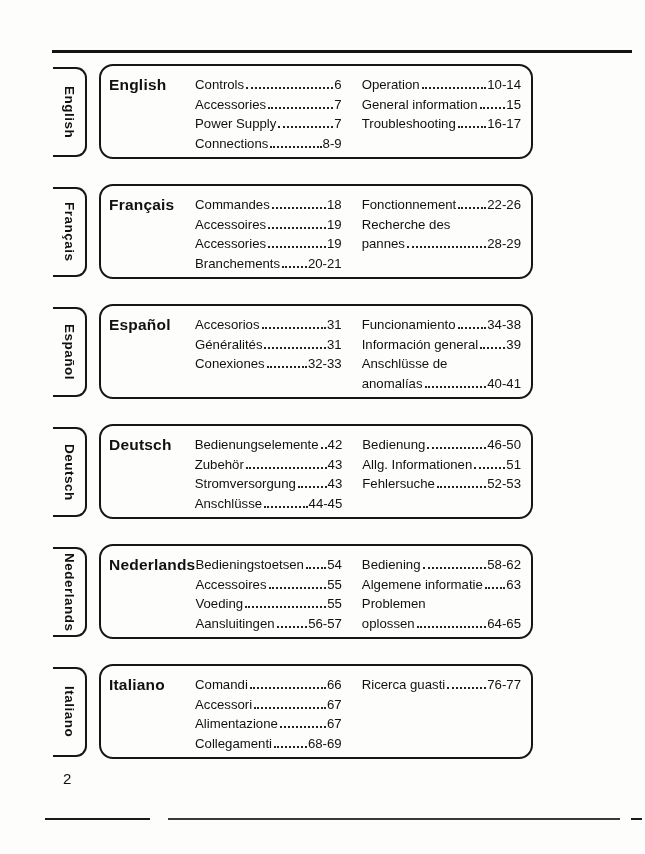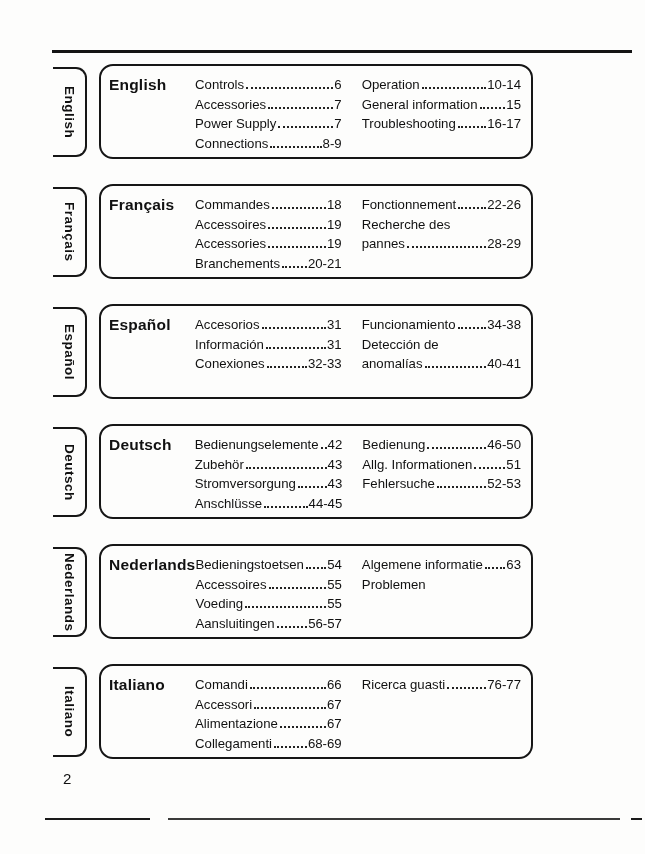--- a/index.html
+++ b/index.html
@@ -190,38 +190,43 @@
     </div>
     <div class="box">
       <div class="lang-name">Español</div>
       <div class="col col1">
             <div class="toc-row">
               <span class="toc-label">Accesorios</span>
               <span class="leader"></span>
               <span class="pg">31</span>
             </div>
             <div class="toc-row">
-              <span class="toc-label">Información</span>
+              <span class="toc-label">Généralités</span>
               <span class="leader"></span>
               <span class="pg">31</span>
             </div>
             <div class="toc-row">
               <span class="toc-label">Conexiones</span>
               <span class="leader"></span>
               <span class="pg">32-33</span>
             </div>
           </div>
       <div class="col col2">
             <div class="toc-row">
               <span class="toc-label">Funcionamiento</span>
               <span class="leader"></span>
               <span class="pg">34-38</span>
             </div>
             <div class="toc-row">
-              <span class="toc-label">Detección de</span>
+              <span class="toc-label">Información general</span>
+              <span class="leader"></span>
+              <span class="pg">39</span>
+            </div>
+            <div class="toc-row">
+              <span class="toc-label">Anschlüsse de</span>
             </div>
             <div class="toc-row">
               <span class="toc-label">anomalías</span>
               <span class="leader"></span>
               <span class="pg">40-41</span>
             </div>
           </div>
     </div>
   </div>
 
@@ -296,26 +301,36 @@
               <span class="pg">55</span>
             </div>
             <div class="toc-row">
               <span class="toc-label">Aansluitingen</span>
               <span class="leader"></span>
               <span class="pg">56-57</span>
             </div>
           </div>
       <div class="col col2">
             <div class="toc-row">
+              <span class="toc-label">Bediening</span>
+              <span class="leader"></span>
+              <span class="pg">58-62</span>
+            </div>
+            <div class="toc-row">
               <span class="toc-label">Algemene informatie</span>
               <span class="leader"></span>
               <span class="pg">63</span>
             </div>
             <div class="toc-row">
               <span class="toc-label">Problemen</span>
+            </div>
+            <div class="toc-row">
+              <span class="toc-label">oplossen</span>
+              <span class="leader"></span>
+              <span class="pg">64-65</span>
             </div>
           </div>
     </div>
   </div>
 
   <div class="section">
     <div class="tab">
       <span class="tab-text">Italiano</span>
     </div>
     <div class="box">

